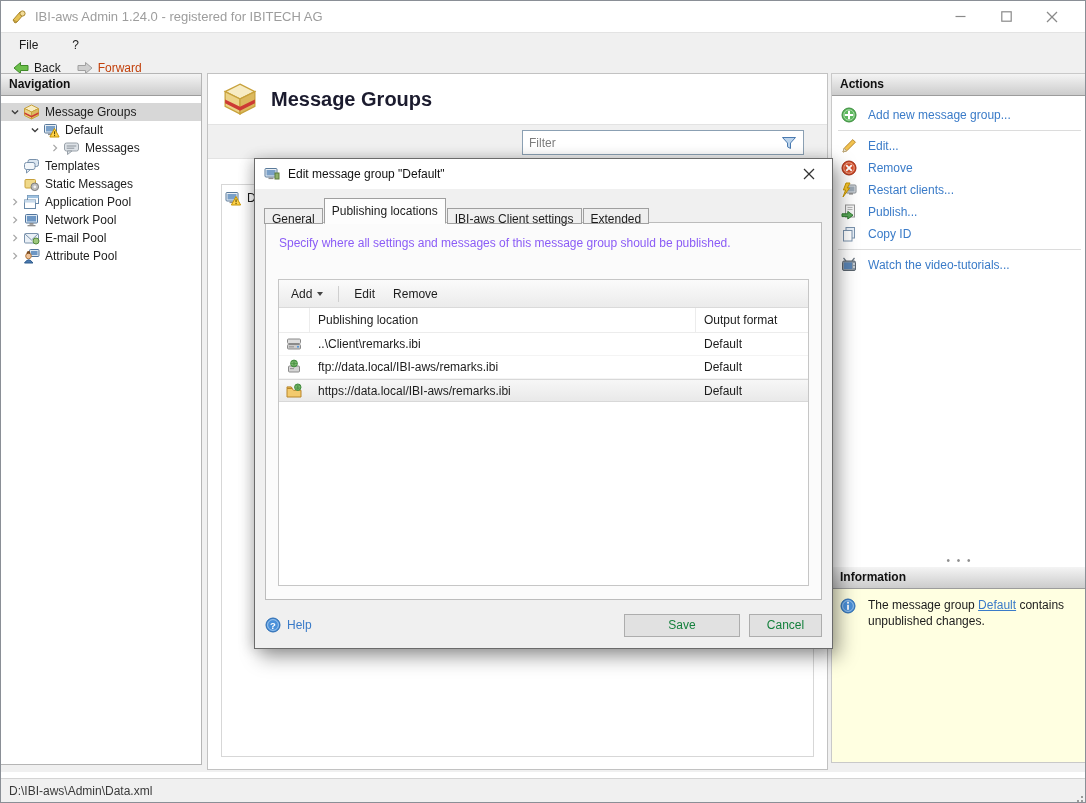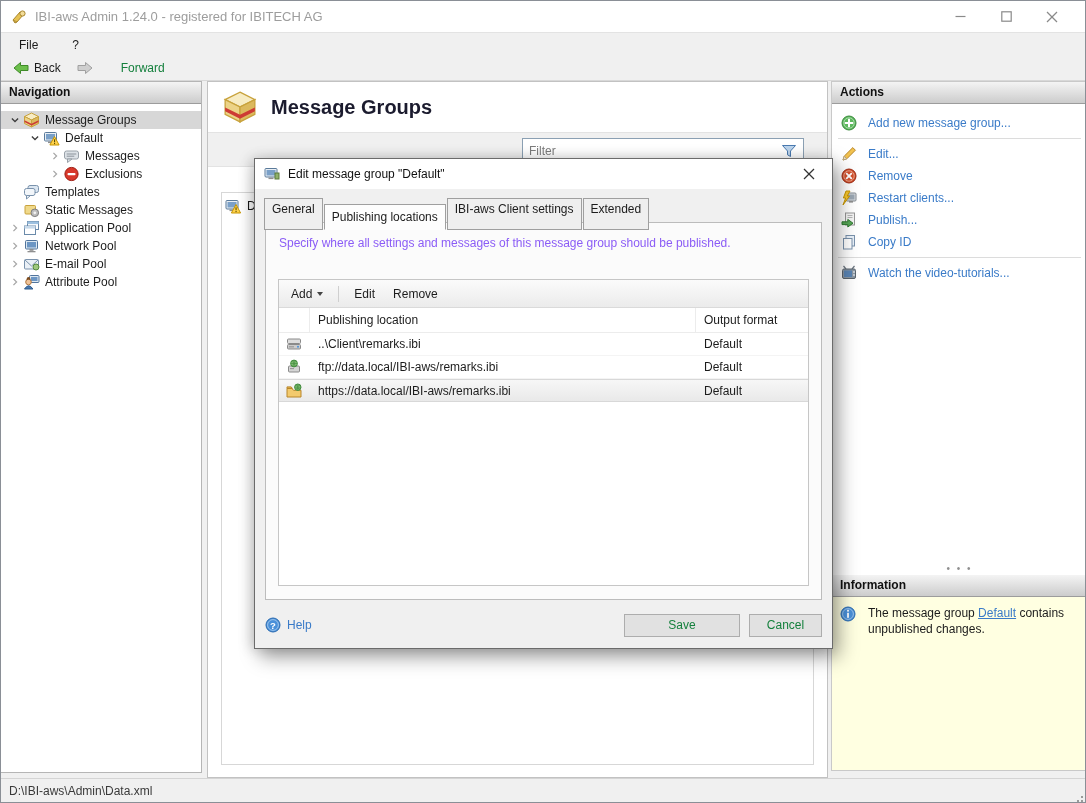--- a/index.html
+++ b/index.html
@@ -12,24 +12,24 @@
   .titlebar .title { color:#9d9d9d; font-size:13px; margin-left:8px; flex:1; white-space:nowrap; }
   .win-controls { display:flex; align-items:center; }
   .win-btn { width:46px; height:30px; display:flex; align-items:center; justify-content:center; color:#8a8a8a; }
 
   
   .menubar { height:23px; background:#f0f0f0; display:flex; align-items:center; padding-left:14px; gap:26px; color:#1c1c1c; }
   .menu-item { padding:2px 4px; }
   .toolbar { height:25px; background:#f0f0f0; display:flex; align-items:center; gap:4px; padding-left:6px; border-bottom:1px solid #d8d8d8; }
   .tool-btn { display:flex; align-items:center; gap:5px; padding:2px 6px; }
   .tool-btn .lbl { color:#1c1c1c; }
-  .tool-btn.disabled .lbl { color:#15803d;margin-left:23px; }
+  .tool-btn.disabled .lbl { color:#c2410c; }
 
   
-  .body { position:absolute; top:80px; left:0; width:1086px; height:699px; background:#f0f0f0; }
+  .body { position:absolute; top:72px; left:0; width:1086px; height:699px; background:#f0f0f0; }
   .panel-header { height:22px; background:linear-gradient(#f4f4f4,#cccccc); border-bottom:1px solid #9c9c9c; font-weight:bold; color:#111; padding:3px 8px; }
 
   .nav-panel { position:absolute; left:0; top:0; width:201px; height:692px; background:#fff; border:1px solid #b5b5b5; border-left:none; }
   .tree { padding-top:7px; }
   .tree-row { height:18px; display:flex; align-items:center; }
   .tree-row.selected { background:#d7d7d7; }
   .twisty { width:16px; height:16px; flex:none; display:flex; align-items:center; justify-content:center; }
   .tree-icon { width:17px; height:16px; flex:none; margin-right:5px; }
   .lvl0 { padding-left:6px; } .lvl1 { padding-left:26px; } .lvl2 { padding-left:46px; }
 
@@ -59,21 +59,21 @@
   .grip { position:absolute; right:4px; bottom:4px; width:2px; height:2px; background:#9a9a9a;
           box-shadow: -8px 8px #9a9a9a, -4px 8px #9a9a9a, 0 8px #9a9a9a, -4px 4px #9a9a9a, 0 4px #9a9a9a, 0 0 #9a9a9a; }
 
   
   .dialog { position:absolute; left:253px; top:157px; width:579px; height:491px; background:#f0f0f0; border:1px solid #6b6b6b; z-index:50;
             box-shadow: 6px 8px 18px rgba(0,0,0,.38), -4px 0 12px rgba(0,0,0,.15); }
   .dlg-titlebar { height:30px; background:#fff; display:flex; align-items:center; gap:8px; padding:0 9px; }
   .dlg-title { flex:1; color:#111; }
   .dlg-close { width:28px; height:24px; display:flex; align-items:center; justify-content:center; color:#333; }
   .dlg-tabs { display:flex; align-items:flex-end; padding-left:9px; margin-top:8px; position:relative; z-index:2; }
-  .dlg-tab { background:#efefef; border:1px solid #9f9f9f; margin-right:1px; padding:3px 7px 3px; height:32px; position:relative; top:1px; color:#1c1c1c; }
+  .dlg-tab { background:#efefef; border:1px solid #9f9f9f; margin-right:1px; padding:3px 7px 3px; height:16px; position:relative; top:1px; color:#1c1c1c; }
   .dlg-tab.active { background:#fdfdfd; height:26px; padding-top:5px; border-bottom:1px solid #fdfdfd; z-index:3; font-size:12px; }
   .dlg-page { position:absolute; left:10px; right:10px; top:63px; bottom:48px; background:#fbfbfb; border:1px solid #bcbcbc; }
   .dlg-desc { padding:13px 12px 0 13px; color:#8b5cf6; }
   .dlg-list { position:absolute; left:12px; right:12px; top:56px; bottom:13px; border:1px solid #c6c6c6; background:#fff; display:flex; flex-direction:column; }
   .dlg-list-toolbar { height:28px; background:linear-gradient(#fbfbfb,#ebebeb); border-bottom:1px solid #dadada; display:flex; align-items:center; gap:12px; padding:0 9px; flex:none; }
   .tbtn { display:flex; align-items:center; gap:5px; color:#1c1c1c; padding:2px 3px;text-align:center; }
   .caret { width:0; height:0; border-left:3.5px solid transparent; border-right:3.5px solid transparent; border-top:4px solid #444; }
   .vsep { width:1px; height:16px; background:#cfcfcf; }
   .dlg-table-header { display:flex; align-items:stretch; height:25px; border-bottom:1px solid #ececec; flex:none; }
   .col-icon { width:30px; flex:none; display:flex; align-items:center; justify-content:center; }
@@ -187,32 +187,20 @@
             </span>
           <svg class="tree-icon" viewBox="0 0 16 16">
               <rect x="1" y="3" width="14" height="8" rx="2" fill="#dde2e7" stroke="#99a1a9"></rect>
               <polygon points="4,11 4,14.5 8.5,11" fill="#dde2e7" stroke="#99a1a9"></polygon>
               <line x1="3.2" y1="6" x2="12.8" y2="6" stroke="#8b939b"></line>
               <line x1="3.2" y1="8.2" x2="10.8" y2="8.2" stroke="#8b939b"></line>
             </svg>
           <span>Messages</span>
         </div>
 
-        <div class="tree-row lvl2">
-          <span class="twisty">
-              <svg width="10" height="10" viewBox="0 0 16 16">
-                <polyline points="5.5,3 10.5,8 5.5,13" fill="none" stroke="#a6a6a6" stroke-width="2"></polyline>
-              </svg>
-            </span>
-          <svg class="tree-icon" viewBox="0 0 16 16">
-              <circle cx="8" cy="8" r="6.6" fill="#d8382b" stroke="#9e1d12"></circle>
-              <rect x="4" y="7" width="8" height="2.2" rx="1" fill="#ffffff"></rect>
-            </svg>
-          <span>Exclusions</span>
-        </div>
 
         <div class="tree-row lvl0">
           <span class="twisty"></span>
           <svg class="tree-icon" viewBox="0 0 16 16">
               <rect x="4.5" y="1.5" width="10.5" height="7" rx="2" fill="#dbe6f1" stroke="#7a92ac"></rect>
               <rect x="1" y="4.5" width="10.5" height="7" rx="2" fill="#f2f6fa" stroke="#7a92ac"></rect>
               <polygon points="3,11.5 3,15 7,11.5" fill="#f2f6fa" stroke="#7a92ac"></polygon>
             </svg>
           <span>Templates</span>
         </div>

